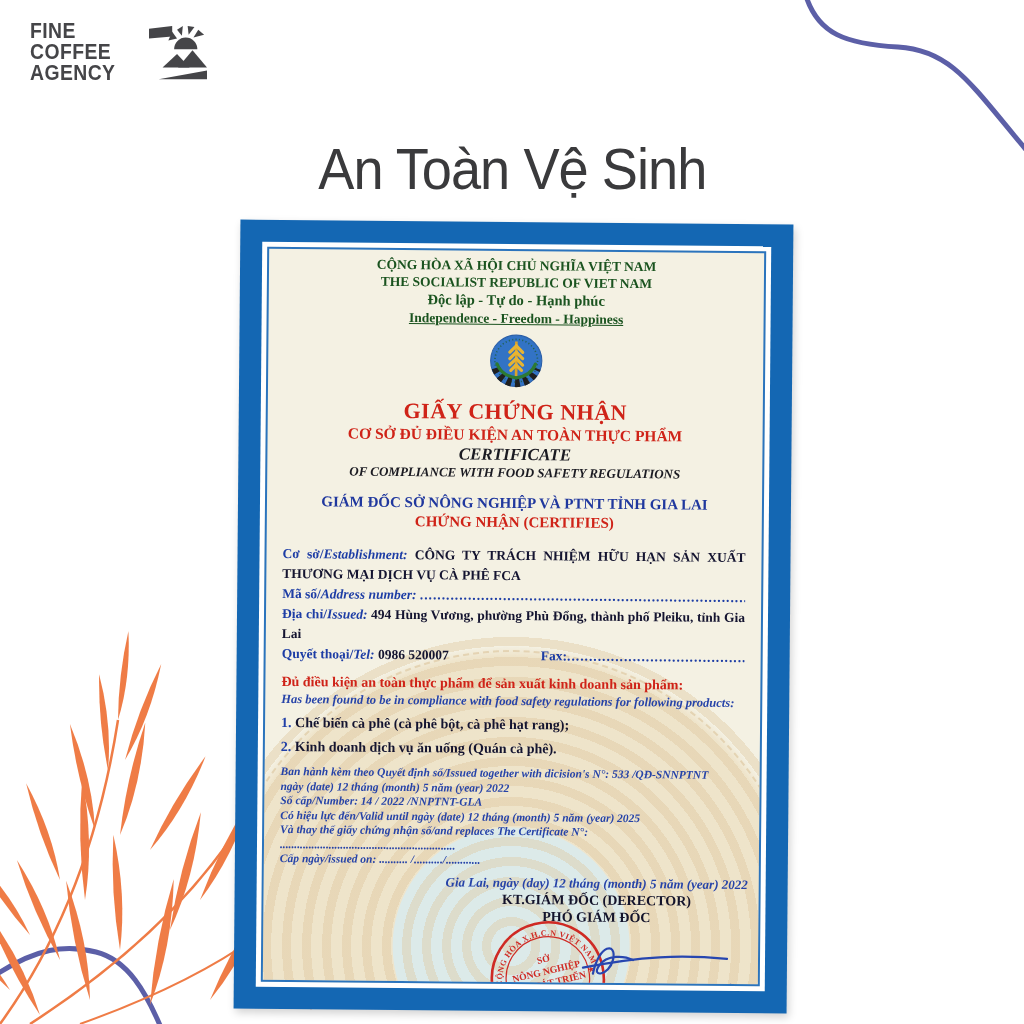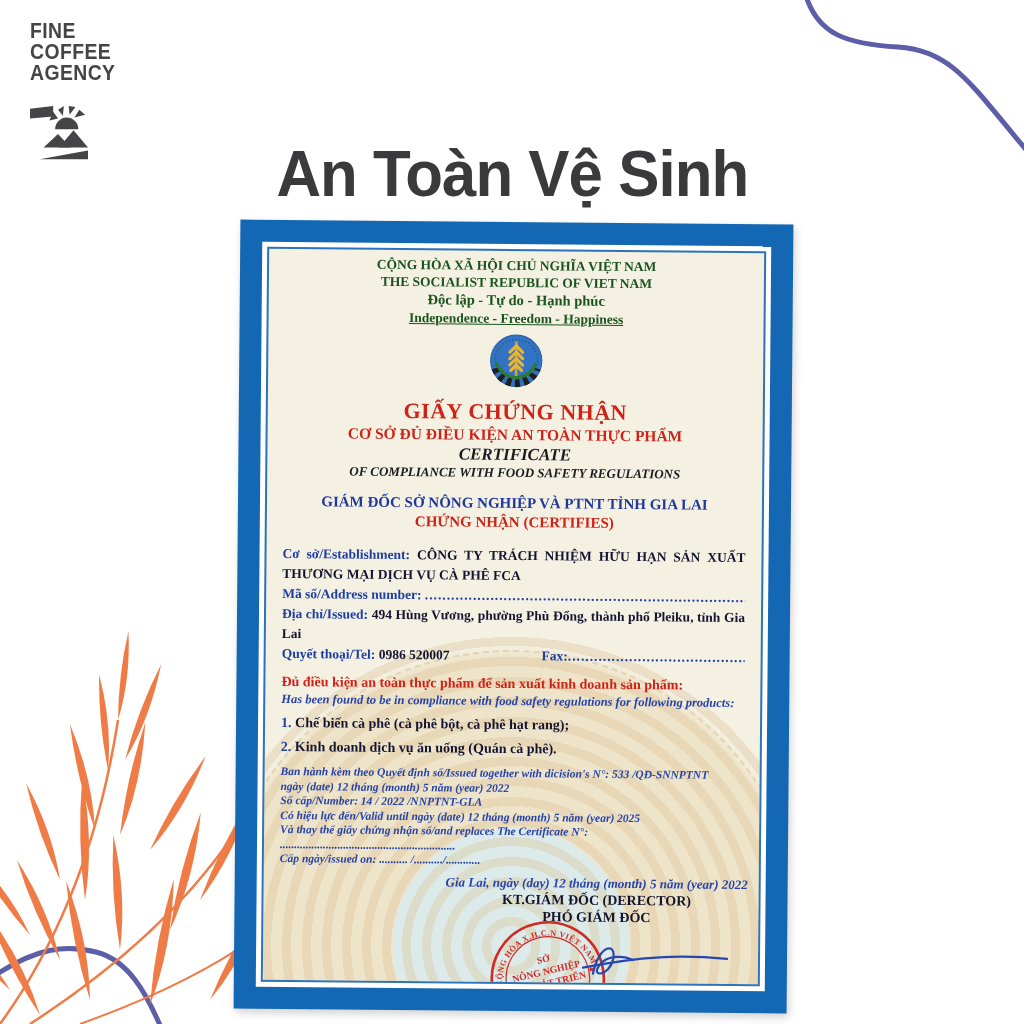--- a/index.html
+++ b/index.html
@@ -4,26 +4,26 @@
 <style>
   * { margin:0; padding:0; box-sizing:border-box; }
   html,body { width:1024px; height:1024px; }
   body {
     position:relative; width:1024px; height:1024px; background:#ffffff;
     font-family:"Liberation Sans", sans-serif; overflow:hidden;
   }
   
   .decor-svg { position:absolute; inset:0; width:1024px; height:1024px; pointer-events:none; }
   
-  .brand { position:absolute; left:30px; top:20px; display:flex; align-items:flex-start; gap:22px;flex-direction:column; }
+  .brand { position:absolute; left:30px; top:20px; display:flex; align-items:flex-end; gap:22px; }
   .brand-text { color:#454548; font-weight:700; font-size:22px; line-height:21px;
     letter-spacing:.5px; transform:scaleX(.88); transform-origin:left top; }
   
   .page-title { position:absolute; top:136px; left:0; right:0; text-align:center;
-    font-size:65px; font-weight:700; color:#3a3a3c; letter-spacing:-1px; }
+    font-size:57px; font-weight:400; color:#3a3a3c; letter-spacing:-1px; }
   .page-title span { display:inline-block; transform:scaleX(.95); }
   
   .certificate {
     position:absolute; left:237px; top:222px; width:553px; height:789px;
     background:#1467b3; transform:rotate(.5deg);
     box-shadow:2px 4px 8px rgba(0,0,0,.18);
   }
   .paper {
     position:absolute; inset:27px; background:#f4f1e3;
     border:2px solid #2b74bd; box-shadow:0 0 0 5px #ffffff;
@@ -53,21 +53,21 @@
   .emblem-wrap { margin-top:5px; line-height:0; }
   .t-vi1 { font-size:22px; font-weight:700; letter-spacing:.5px; line-height:26px; margin-top:2px; }
   .t-vi2 { font-size:15.5px; font-weight:700; line-height:20px; }
   .t-en1 { font-size:17px; font-weight:700; font-style:italic; line-height:20px; color:#1b1b22; }
   .t-en2 { font-size:13px; font-weight:700; font-style:italic; line-height:16px; color:#1b1b22; }
   .issuer1 { margin-top:13px; font-size:15px; font-weight:700; line-height:19px; }
   .issuer2 { font-size:15px; font-weight:700; line-height:19px; }
   .fields { margin-top:14px; font-size:13.5px; font-weight:700; line-height:20px; text-align:justify; }
   .frow { display:flex; align-items:baseline; }
   .lbl { color:#1d3da5; white-space:nowrap; }
-  .lbl .en { }
+  .lbl .en { font-style:italic; }
   .dots { color:#1d3da5; flex:1; overflow:hidden; white-space:nowrap; letter-spacing:1px; }
   .statement { margin-top:9px; font-size:14px; font-weight:700; line-height:18px; }
   .statement-en { font-size:12.5px; font-style:italic; font-weight:600; line-height:16px; }
   .product { margin-top:7px; font-size:14px; font-weight:700; line-height:17px; }
   .product .num { color:#2140a8; }
   .details { margin-top:9px; font-size:11.5px; font-style:italic; font-weight:600;
     color:#2643a8; line-height:14.5px; }
   .signing { width:340px; margin-left:147px; text-align:center; margin-top:6px; }
   .sdate { font-size:13px; font-style:italic; font-weight:700; color:#2643a8; line-height:17px; white-space:nowrap; }
   .stitle { font-size:14px; font-weight:700; line-height:17px; color:#13132b; }

